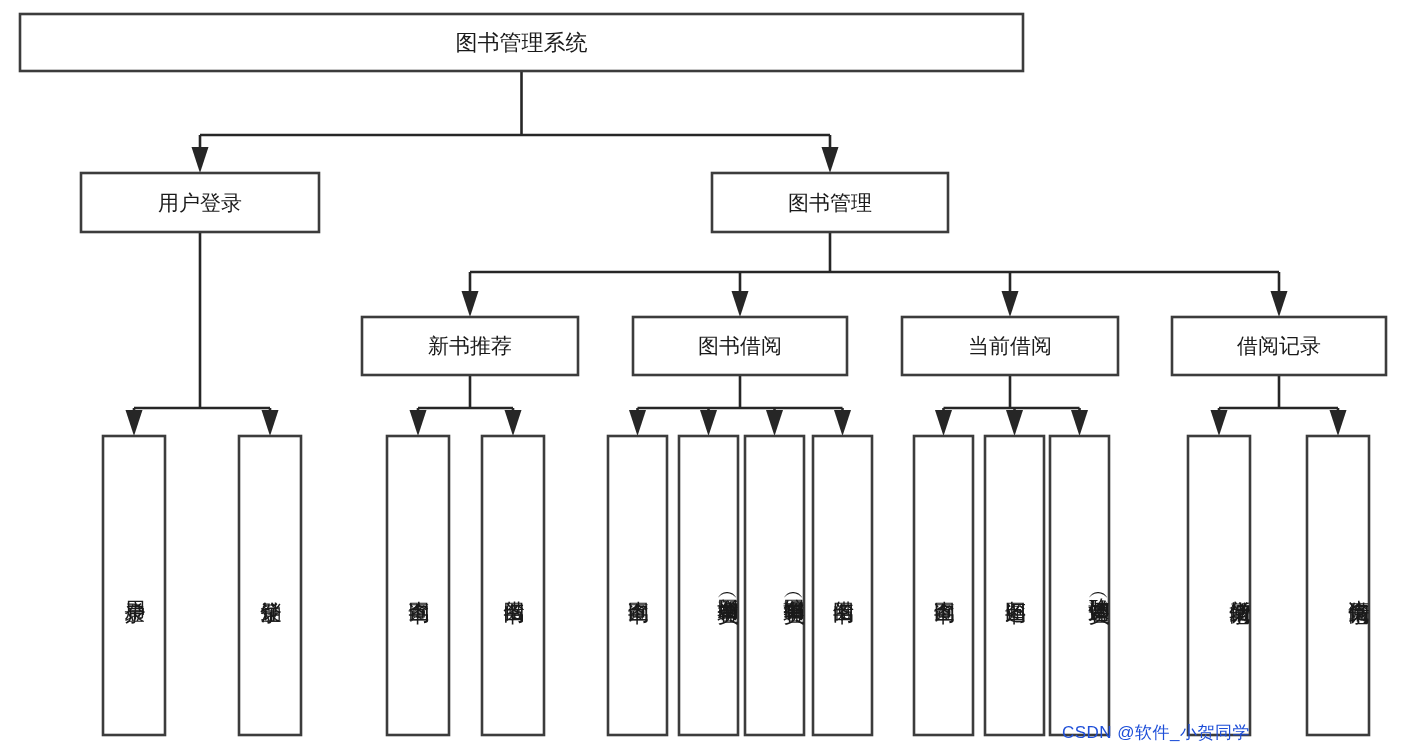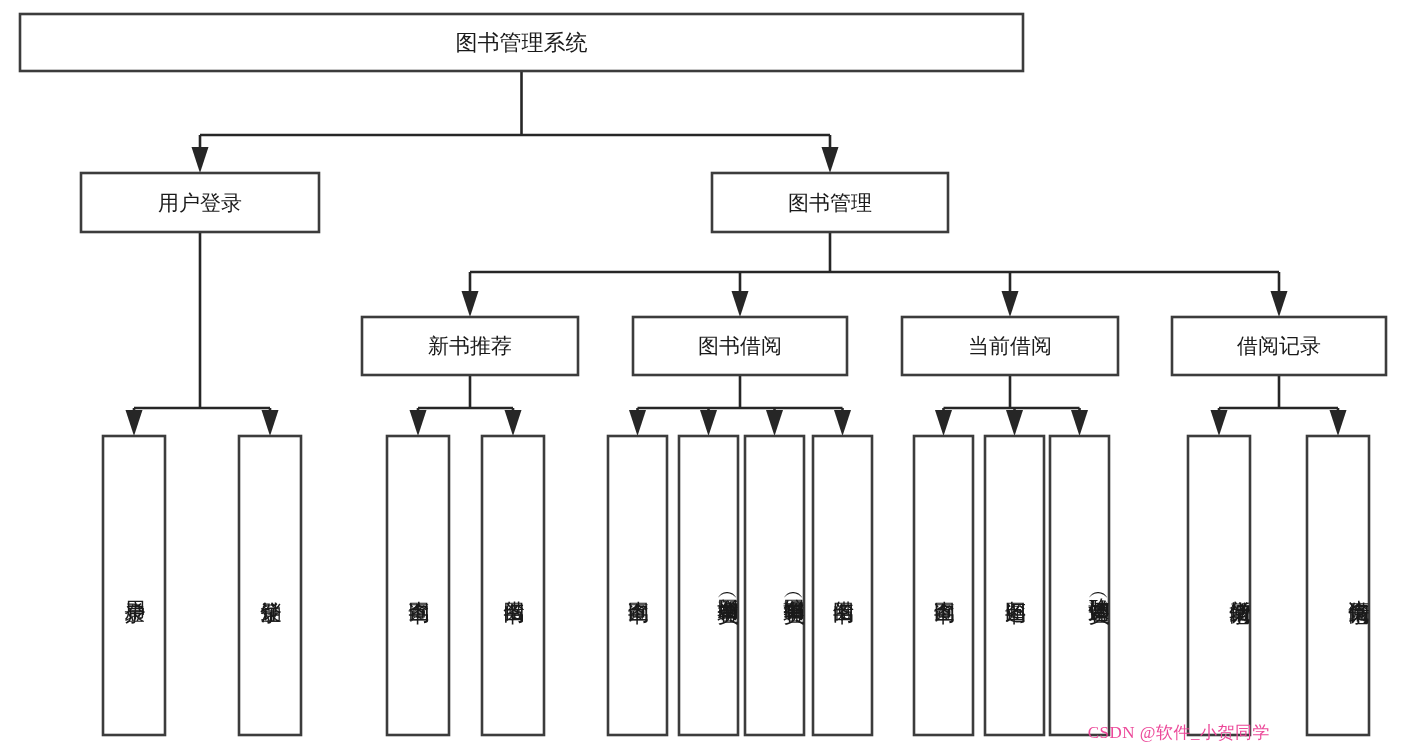--- a/index.html
+++ b/index.html
@@ -69,25 +69,25 @@
     pointer-events: none;
     display: flex;
     align-items: flex-start;
     justify-content: center;
   }
   .leaf-label.centered {
     align-items: center;
   }
   .watermark {
     position: absolute;
-    right: 4px;
+    right: 24px;
     bottom: 3px;
-    font-family: Liberation Serif, serif;
+    font-family: Liberation Sans, sans-serif;
     font-size: 17px;
-    color: #ec4899;
+    color: #1d4ed8;
     letter-spacing: 0.5px;
     white-space: nowrap;
     pointer-events: none;
   }
 </style>
 </head>
 <body>
 
 <div id="diagram-root">
   <svg id="tree-svg" viewBox="0 0 1405 747">

